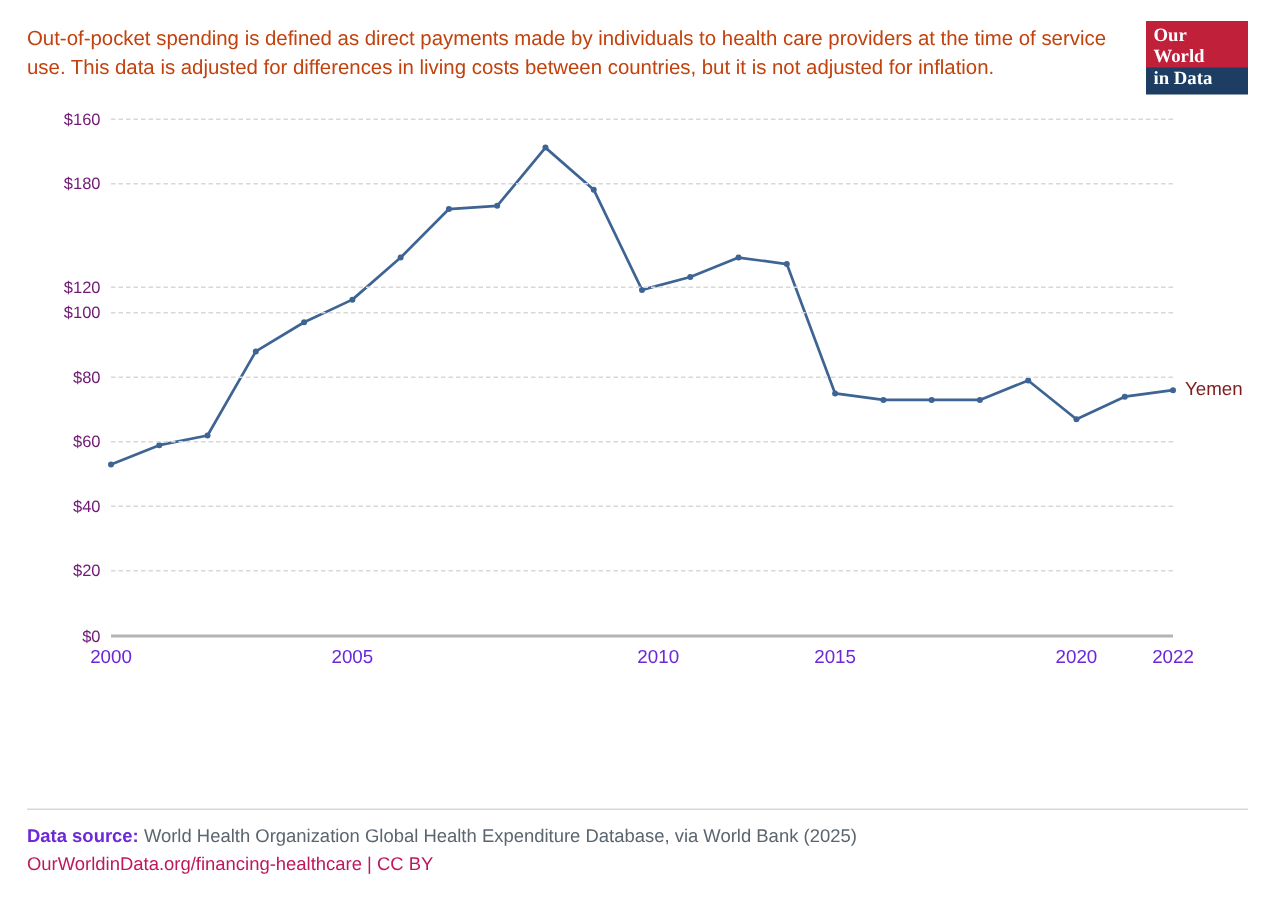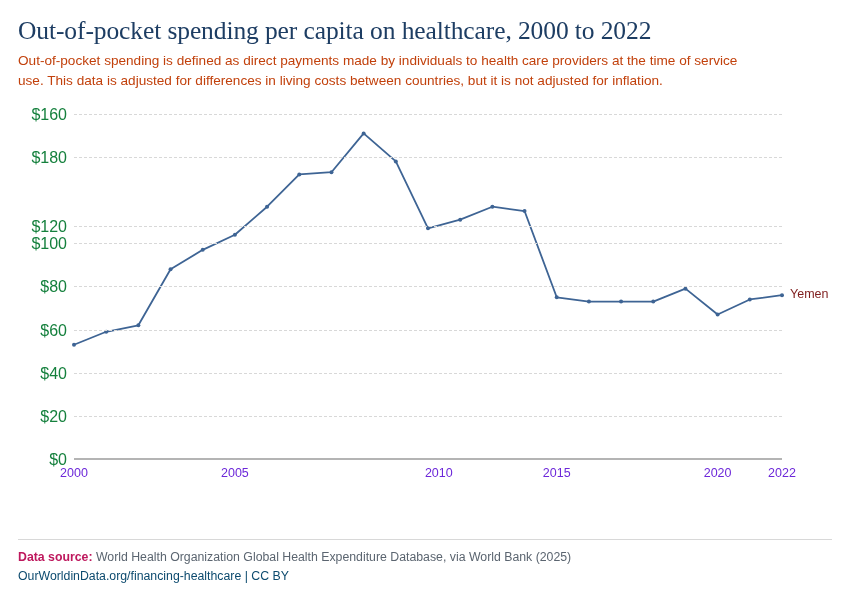--- a/index.html
+++ b/index.html
@@ -82,22 +82,22 @@
     border-top: 1px dashed #d8d8d8;
   }
   .gridline.zero {
     border-top: 1px solid #b4b4b4;
   }
   .ytick {
     position: absolute;
     right: 100%;
     margin-right: 7px;
     transform: translateY(-50%);
-    font-size: 16px;
-    color: #15803d;
+    font-size: 11px;
+    color: #701a75;
     white-space: nowrap;
   }
   .xtick {
     position: absolute;
     top: 100%;
     margin-top: 7px;
     transform: translateX(-50%);
     font-size: 12.5px;
     color: #6d28d9;
     white-space: nowrap;
@@ -130,35 +130,38 @@
     left: 18px;
     right: 18px;
     bottom: 14px;
     border-top: 1px solid #d8d8d8;
     padding-top: 8px;
     font-size: 12.3px;
     color: #5b6570;
     line-height: 1.55;
   }
   .footer b {
+    color: #6d28d9;
+    font-weight: 700;
+  }
+  .footer .license {
     color: #be185d;
-    font-weight: 700;
-  }
-  .footer .license {
-    color: #0c4a6e;
   }
 </style>
 </head>
 <body>
 
 <div class="page">
 
-  <h1 class="title">Out-of-pocket spending per capita on healthcare, 2000 to 2022</h1>
   <p class="subtitle">Out-of-pocket spending is defined as direct payments made by individuals to health care providers at the time of service use. This data is adjusted for differences in living costs between countries, but it is not adjusted for inflation.</p>
 
+  <div class="owid-logo">
+    <span class="l1">Our World</span>
+    <span class="l2">in Data</span>
+  </div>
 
   <div class="chart-wrap">
     <div class="plot" id="plot">
       <div class="xaxis-line"></div>
       <svg class="series" id="series-svg" viewBox="0 0 708 345" preserveAspectRatio="none">
           <polyline points="0.00,230.72 32.18,217.78 64.36,211.31 96.55,155.25 128.73,135.84 160.91,120.75 193.09,92.72 225.27,60.38 257.45,58.22 289.64,19.41 321.82,47.44 354.00,114.28 386.18,105.66 418.36,92.72 450.55,97.03 482.73,183.28 514.91,187.59 547.09,187.59 579.27,187.59 611.45,174.66 643.64,200.53 675.82,185.44 708.00,181.13" fill="none" stroke="#3e6494" stroke-width="1.8" stroke-linejoin="round" stroke-linecap="round" vector-effect="non-scaling-stroke"></polyline>
           <circle cx="0.00" cy="230.72" r="2" fill="#3e6494"></circle>
           <circle cx="32.18" cy="217.78" r="2" fill="#3e6494"></circle>
           <circle cx="64.36" cy="211.31" r="2" fill="#3e6494"></circle>
           <circle cx="96.55" cy="155.25" r="2" fill="#3e6494"></circle>

